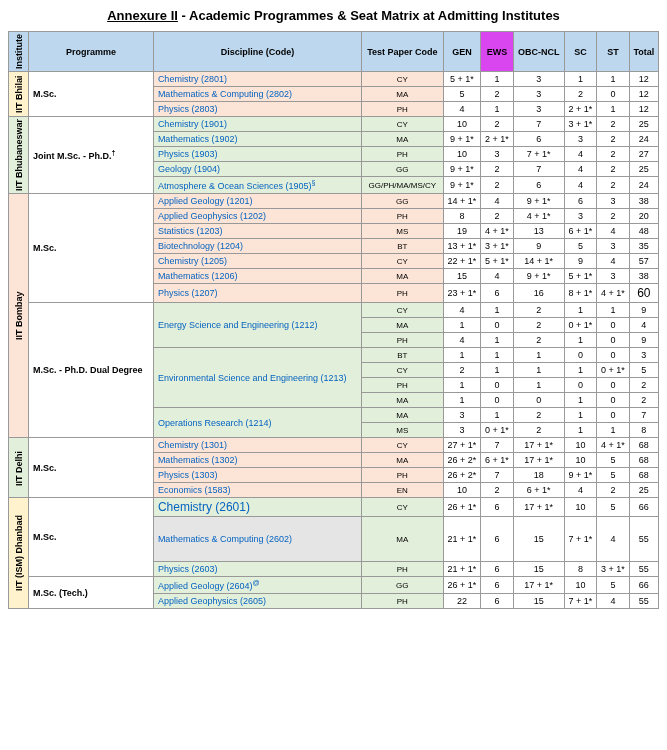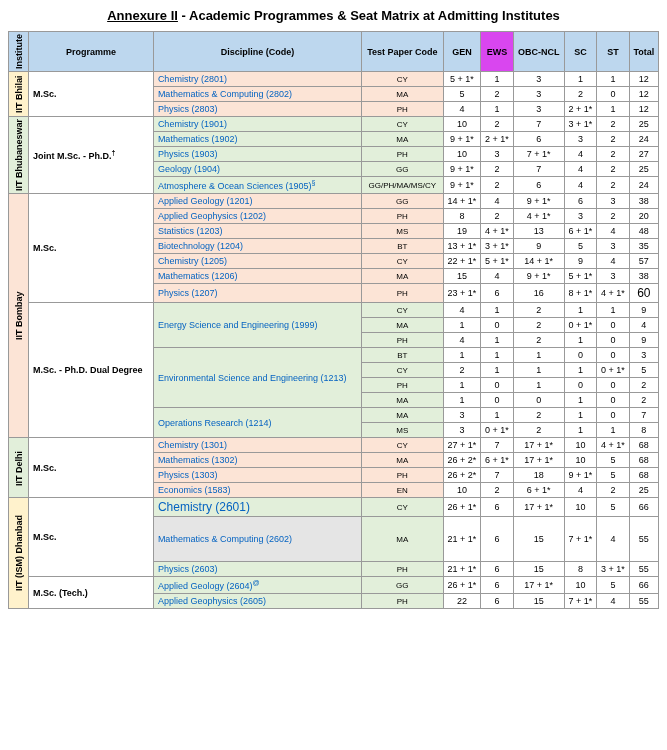--- a/index.html
+++ b/index.html
@@ -187,21 +187,21 @@
           <td style="background: rgb(252, 228, 214); font-size: 8px;">PH</td>
           <td style="font-size: 9px;">23 + 1*</td>
           <td style="font-size: 9px;">6</td>
           <td style="font-size: 9px;">16</td>
           <td style="font-size: 9px;">8 + 1*</td>
           <td style="font-size: 9px;">4 + 1*</td>
           <td style="font-size: 12px;">60</td>
         </tr>
         <tr>
           <td rowspan="9" style="font-weight: bold; font-size: 9px; text-align: left; padding: 2px 4px;">M.Sc. - Ph.D. Dual Degree</td>
-          <td rowspan="3" style="text-align: left; color: rgb(5, 99, 193); font-size: 9px; padding: 2px 4px; background: rgb(226, 239, 218);">Energy Science and Engineering (1999)</td>
+          <td rowspan="3" style="text-align: left; color: rgb(5, 99, 193); font-size: 9px; padding: 2px 4px; background: rgb(226, 239, 218);">Energy Science and Engineering (1212)</td>
           <td style="background: rgb(226, 239, 218); font-size: 8px;">CY</td>
           <td style="font-size: 9px;">4</td>
           <td style="font-size: 9px;">1</td>
           <td style="font-size: 9px;">2</td>
           <td style="font-size: 9px;">1</td>
           <td style="font-size: 9px;">1</td>
           <td style="font-size: 9px;">9</td>
         </tr>
         <tr>
           <td style="background: rgb(226, 239, 218); font-size: 8px;">MA</td>

